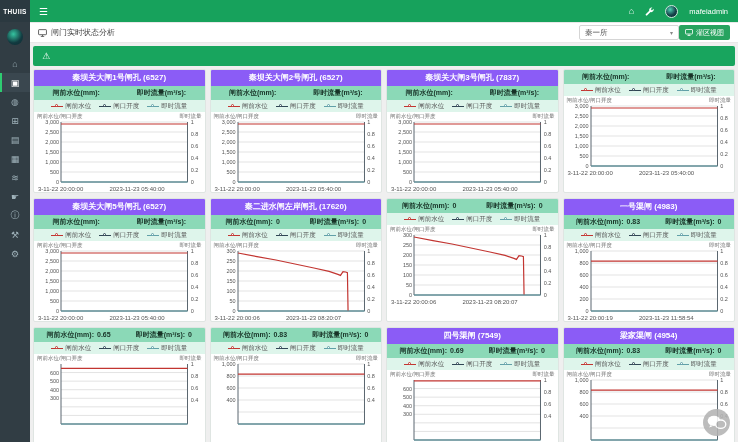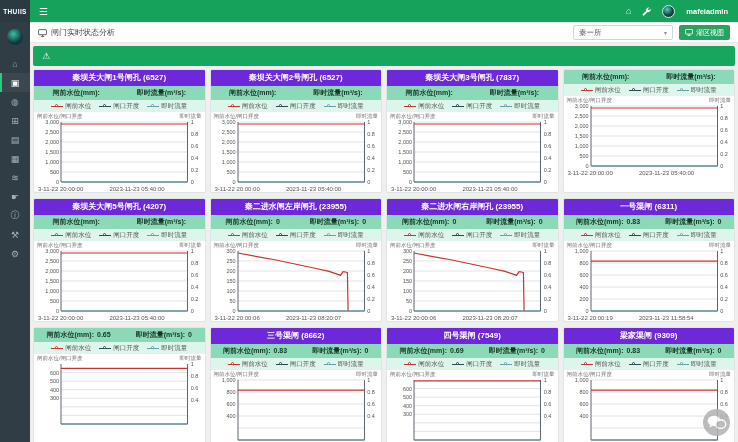--- a/index.html
+++ b/index.html
@@ -6,46 +6,46 @@
   html,body { width:738px; height:442px; overflow:hidden; }
   body { position:relative; background:#efefef; font-family:"Liberation Sans","DejaVu Sans",sans-serif; }
 
   
   .navbar { position:absolute; top:0; left:0; right:0; height:22px; background:#17a25c; display:flex; align-items:center; color:#fff; z-index:6; }
   .logo { width:30px; height:22px; background:#2b3940; font-size:6.5px; font-weight:bold; display:flex; align-items:center; justify-content:center; letter-spacing:.4px; }
   .hamburger { font-size:10px; padding:0 9px; cursor:pointer; }
   .nav-right { margin-left:auto; display:flex; align-items:center; gap:11px; padding-right:10px; }
   .nav-ico { font-size:9px; line-height:1; cursor:pointer; display:flex; align-items:center; }
   .avatar { width:13px; height:13px; border-radius:50%; background:radial-gradient(circle at 38% 32%, #4dd0b0 0%, #16424a 55%, #0c2930 100%); border:1px solid #cfe9dc; }
-  .username { font-size:7.5px;font-weight:bold; }
+  .username { font-size:7.5px; }
 
   
   .sidebar { position:absolute; top:22px; left:0; bottom:0; width:30px; background:#313d44; display:flex; flex-direction:column; align-items:center; padding-top:7px; z-index:5; }
   .side-logo { width:16px; height:16px; border-radius:50%; background:radial-gradient(circle at 40% 32%, #35c4a0 0%, #123a40 60%, #0d2b33 100%); margin-bottom:9px; }
   .side-item { width:30px; height:19px; display:flex; align-items:center; justify-content:center; color:#9fb2ba; font-size:9px; position:relative; cursor:pointer; }
   .side-item.active { background:#3a474f; color:#fff; }
   .side-item.active::before { content:""; position:absolute; left:0; top:0; bottom:0; width:2px; background:#2ecc71; }
 
   
   .main { position:absolute; left:30px; top:22px; right:0; bottom:0; overflow:hidden; }
   .page-head { padding:5px 8px 4px; }
   .page-title { font-size:13px; font-weight:bold; color:#575757; }
   .page-subtitle { font-size:7.5px; color:#b8b8b8; margin-left:6px; font-weight:normal; }
   .toolbar { background:#fff; border-top:1px solid #e8e8e8; border-bottom:1px solid #e8e8e8; height:21px; display:flex; align-items:center; padding:0 8px; }
   .breadcrumb { display:flex; align-items:center; gap:4px; font-size:8px; color:#444; }
-  .toolbar-right { margin-left:auto; display:flex; align-items:flex-end; gap:6px; }
+  .toolbar-right { margin-left:auto; display:flex; align-items:flex-end; }
   .station-select { width:100px; height:15px; border:1px solid #d5d5d5; border-radius:2px; background:#fff; font-size:7.5px; color:#555; display:flex; align-items:center; padding:0 5px; cursor:pointer; }
   .caret { margin-left:auto; font-size:6px; color:#888; }
   .view-btn { height:15px; background:#27a35f; color:#fff; border:none; border-radius:2px; font-size:7px; display:flex; align-items:center; gap:3px; padding:0 6px; cursor:pointer; font-family:inherit; }
   .alert { margin:3px 3px 0; height:20px; background:#18a55e; border-radius:2px; display:flex; align-items:center; padding:0 9px; color:#fff; font-size:9px; }
 
   
   .grid { display:grid; grid-template-columns:repeat(4,1fr); gap:5px 4px; padding:3px 3px 0; }
   .card { background:#fff; border:1px solid #dfe5e2; border-radius:2px; overflow:hidden; height:124px; }
-  .card-head { background:#6d28d9; color:#fff; font-size:8px; font-weight:bold; text-align:center; height:16px; line-height:16px; white-space:nowrap; overflow:hidden; }
+  .card-head { background:#8b5cf6; color:#fff; font-size:8px; font-weight:bold; text-align:center; height:16px; line-height:16px; white-space:nowrap; overflow:hidden; }
   .card-sub { background:#8bd9b7; display:flex; justify-content:space-around; font-size:7px; font-weight:bold; color:#173226; height:14px; align-items:center; }
   .card-sub .val { margin-left:3px; }
   .card-legend { background:#def5eb; display:flex; justify-content:center; gap:8px; font-size:6.5px; color:#555; height:12px; align-items:center; }
   .legend-item { display:flex; align-items:center; gap:2px; }
   .lm { width:12px; height:6px; position:relative; display:inline-block; }
   .lm i { position:absolute; top:2.5px; left:0; right:0; height:1px; background:currentColor; }
   .lm b { position:absolute; top:0.5px; left:3.5px; width:3px; height:3px; border:1px solid currentColor; border-radius:50%; background:#fff; }
 
   .chart { position:relative; height:79px; margin:1px 3px 0; }
   .axis-title-l { position:absolute; top:0; left:0; font-size:5.5px; color:#6e6e6e; }
@@ -378,21 +378,21 @@
             <span class="rtick" style="top: 80%;">0.2</span>
             <span class="rtick" style="top: 100%;">0</span>
           </div>
           <div class="xlabels">
             <span class="xl1">3-11-22 20:00:00</span>
             <span class="xl2">2023-11-23 05:40:00</span>
           </div>
         </div>
       </div>
       <div class="card">
-        <div class="card-head">秦坝关大闸5号闸孔 (4207)</div>
+        <div class="card-head">秦坝关大闸5号闸孔 (6527)</div>
         <div class="card-sub">
           <span>闸前水位(mm):</span>
           <span>即时流量(m³/s):</span>
         </div>
         <div class="card-legend">
           <span class="legend-item" style="color: rgb(85, 85, 85);">
             <span class="lm" style="color: rgb(194, 53, 49);">
               <i></i>
               <b></b>
             </span>
@@ -443,21 +443,21 @@
             <span class="rtick" style="top: 80%;">0.2</span>
             <span class="rtick" style="top: 100%;">0</span>
           </div>
           <div class="xlabels">
             <span class="xl1">3-11-22 20:00:00</span>
             <span class="xl2">2023-11-23 05:40:00</span>
           </div>
         </div>
       </div>
       <div class="card">
-        <div class="card-head">秦二进水闸左岸闸孔 (23955)</div>
+        <div class="card-head">秦二进水闸左岸闸孔 (17620)</div>
         <div class="card-sub">
           <span>闸前水位(mm):<span class="val">0</span></span>
           <span>即时流量(m³/s):<span class="val">0</span></span>
         </div>
         <div class="card-legend">
           <span class="legend-item" style="color: rgb(85, 85, 85);">
             <span class="lm" style="color: rgb(194, 53, 49);">
               <i></i>
               <b></b>
             </span>
@@ -508,21 +508,20 @@
             <span class="rtick" style="top: 80%;">0.2</span>
             <span class="rtick" style="top: 100%;">0</span>
           </div>
           <div class="xlabels">
             <span class="xl1">3-11-22 20:00:06</span>
             <span class="xl2">2023-11-23 08:20:07</span>
           </div>
         </div>
       </div>
       <div class="card">
-        <div class="card-head">秦二进水闸右岸闸孔 (23955)</div>
         <div class="card-sub">
           <span>闸前水位(mm):<span class="val">0</span></span>
           <span>即时流量(m³/s):<span class="val">0</span></span>
         </div>
         <div class="card-legend">
           <span class="legend-item" style="color: rgb(85, 85, 85);">
             <span class="lm" style="color: rgb(194, 53, 49);">
               <i></i>
               <b></b>
             </span>
@@ -573,21 +572,21 @@
             <span class="rtick" style="top: 80%;">0.2</span>
             <span class="rtick" style="top: 100%;">0</span>
           </div>
           <div class="xlabels">
             <span class="xl1">3-11-22 20:00:06</span>
             <span class="xl2">2023-11-23 08:20:07</span>
           </div>
         </div>
       </div>
       <div class="card">
-        <div class="card-head">一号渠闸 (6311)</div>
+        <div class="card-head">一号渠闸 (4983)</div>
         <div class="card-sub">
           <span>闸前水位(mm):<span class="val">0.83</span></span>
           <span>即时流量(m³/s):<span class="val">0</span></span>
         </div>
         <div class="card-legend">
           <span class="legend-item" style="color: rgb(85, 85, 85);">
             <span class="lm" style="color: rgb(194, 53, 49);">
               <i></i>
               <b></b>
             </span>
@@ -691,21 +690,20 @@
             <span class="ytick" style="top: 42.8571%;">400</span>
             <span class="ytick" style="top: 57.1429%;">300</span>
             <span class="rtick" style="top: 0%;">1</span>
             <span class="rtick" style="top: 20%;">0.8</span>
             <span class="rtick" style="top: 40%;">0.6</span>
             <span class="rtick" style="top: 60%;">0.4</span>
           </div>
         </div>
       </div>
       <div class="card">
-        <div class="card-head">三号渠闸 (8662)</div>
         <div class="card-sub">
           <span>闸前水位(mm):<span class="val">0.83</span></span>
           <span>即时流量(m³/s):<span class="val">0</span></span>
         </div>
         <div class="card-legend">
           <span class="legend-item" style="color: rgb(85, 85, 85);">
             <span class="lm" style="color: rgb(194, 53, 49);">
               <i></i>
               <b></b>
             </span>
@@ -802,21 +800,21 @@
             <span class="ytick" style="top: 42.8571%;">400</span>
             <span class="ytick" style="top: 57.1429%;">300</span>
             <span class="rtick" style="top: 0%;">1</span>
             <span class="rtick" style="top: 20%;">0.8</span>
             <span class="rtick" style="top: 40%;">0.6</span>
             <span class="rtick" style="top: 60%;">0.4</span>
           </div>
         </div>
       </div>
       <div class="card">
-        <div class="card-head">梁家渠闸 (9309)</div>
+        <div class="card-head">梁家渠闸 (4954)</div>
         <div class="card-sub">
           <span>闸前水位(mm):<span class="val">0.83</span></span>
           <span>即时流量(m³/s):<span class="val">0</span></span>
         </div>
         <div class="card-legend">
           <span class="legend-item" style="color: rgb(85, 85, 85);">
             <span class="lm" style="color: rgb(194, 53, 49);">
               <i></i>
               <b></b>
             </span>

